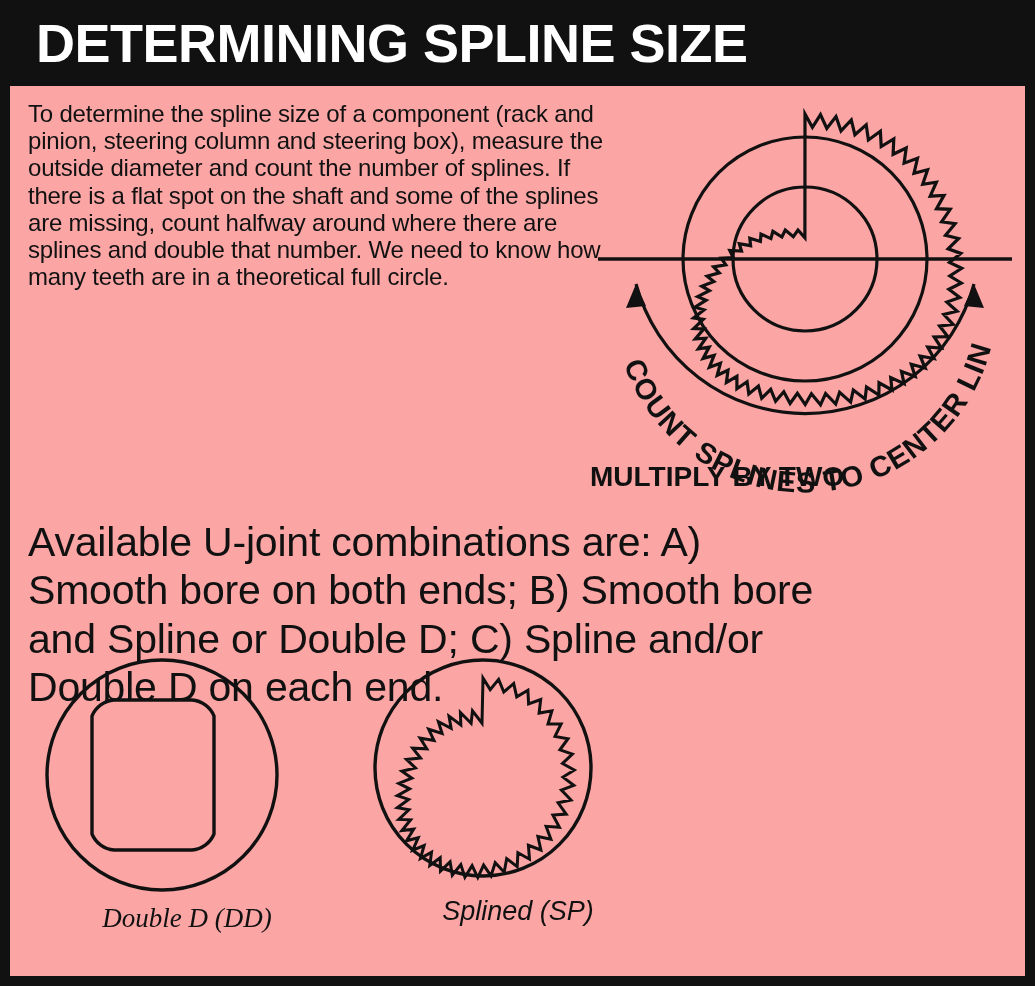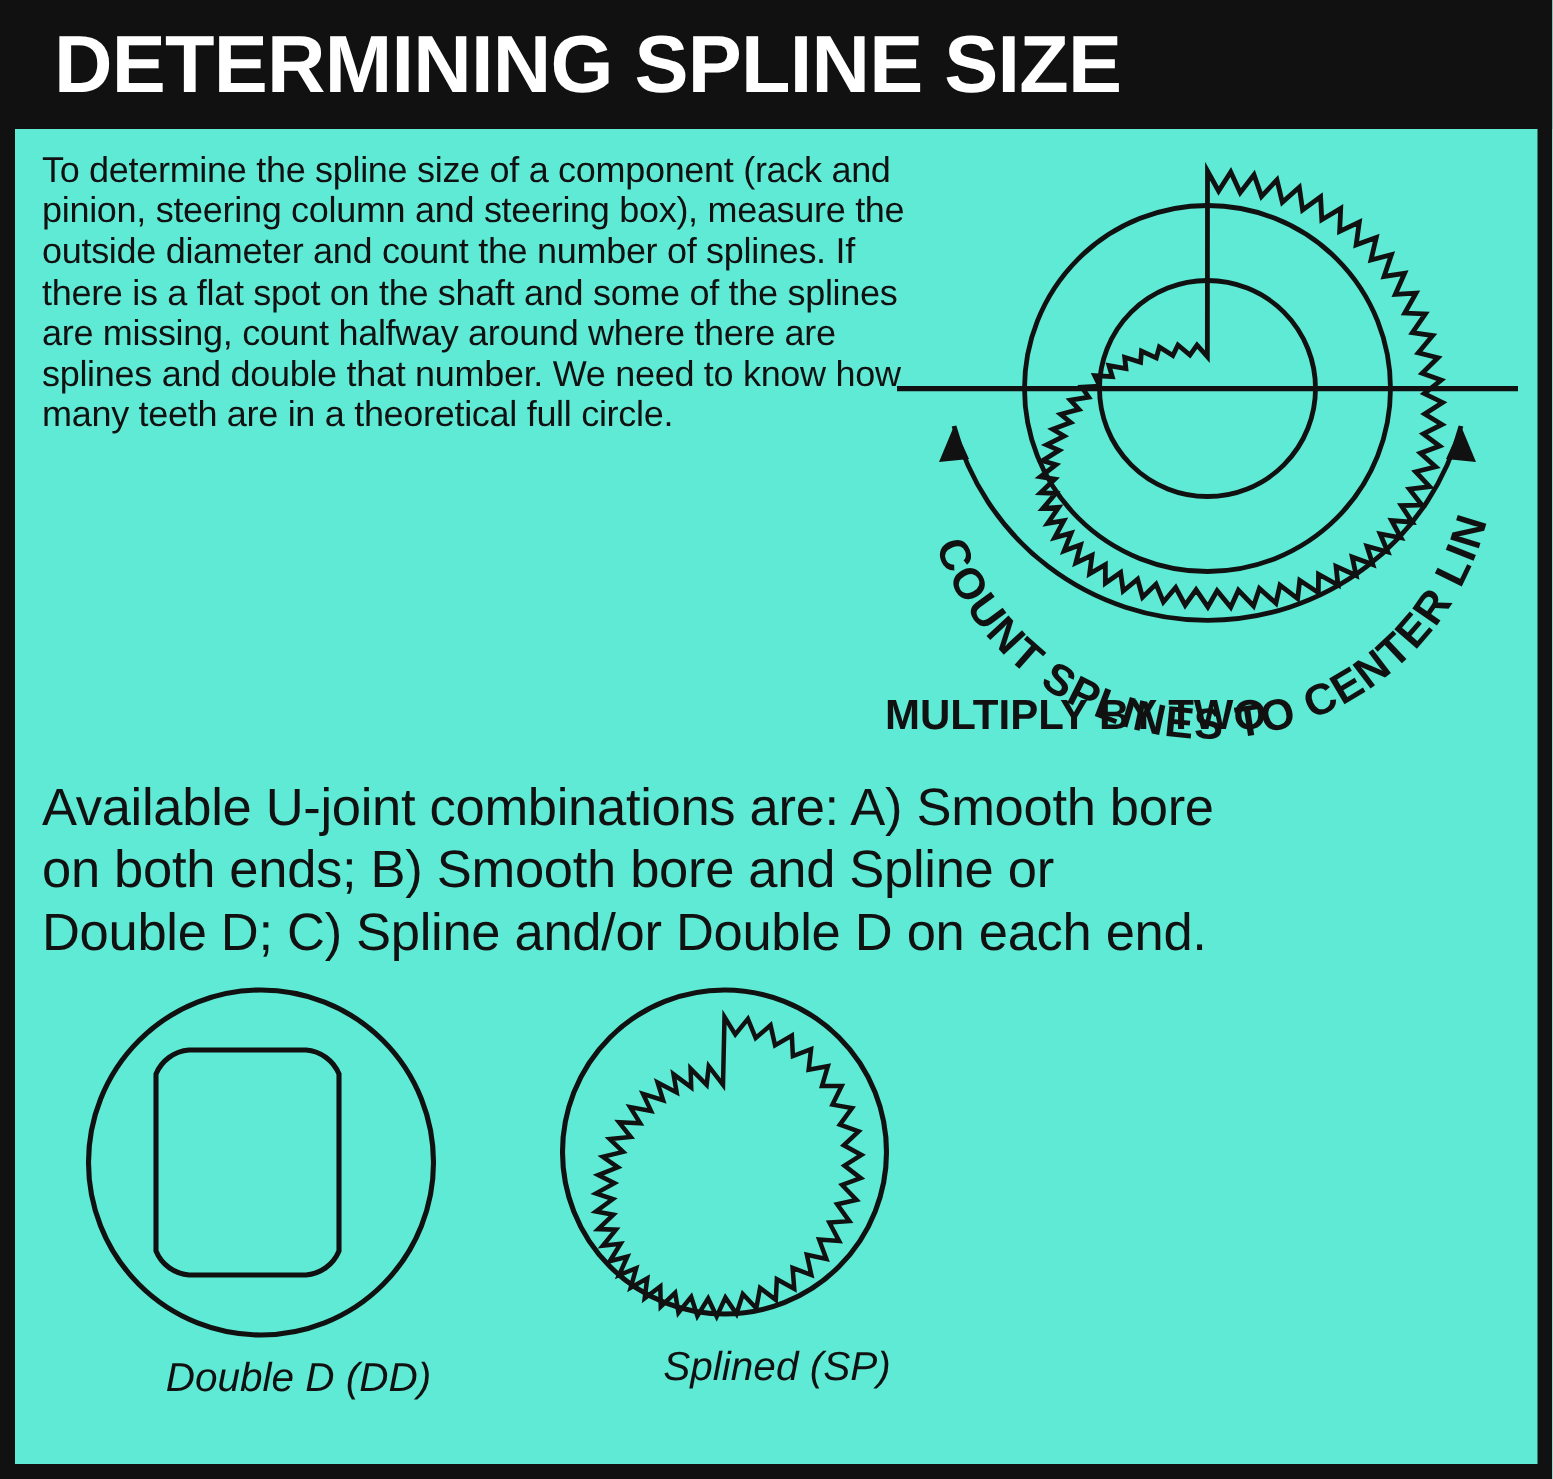--- a/index.html
+++ b/index.html
@@ -7,21 +7,21 @@
     padding: 0;
     background: #ffffff;
   }
   body {
     font-family: "Liberation Sans", sans-serif;
   }
   .page {
     position: relative;
     width: 1035px;
     height: 986px;
-    background: #5eead4;
+    background: #fca5a5;
     box-sizing: border-box;
     overflow: hidden;
   }
   
   .frame {
     position: absolute;
     left: 0; top: 0;
     width: 1035px;
     height: 986px;
     box-sizing: border-box;
@@ -83,39 +83,39 @@
     font-size: 28px;
     color: #111111;
     letter-spacing: 0px;
   }
   
   .para2 {
     position: absolute;
     left: 18px;
     top: 432px;
     width: 790px;
-    font-size: 35px;
+    font-size: 41px;
     line-height: 1.18;
     color: #111111;
     letter-spacing: -0.2px;
   }
   
   .bores {
     position: absolute;
     left: 0;
     top: 572px;
     width: 1015px;
     height: 310px;
   }
   .bore {
     position: absolute;
     width: 290px;
     height: 300px;
   }
-  .bore-dd  { left: 44px;  top: 0; }
+  .bore-dd  { left: 32px;  top: 0; font-family: Liberation Serif, serif; }
   .bore-sp  { left: 363px; top: 0; }
   .bore-s   { left: 690px; top: -8px; }
   .bore-label {
     position: absolute;
     width: 100%;
     text-align: center;
     font-style: italic;
     font-size: 27px;
     color: #111111;
   }

